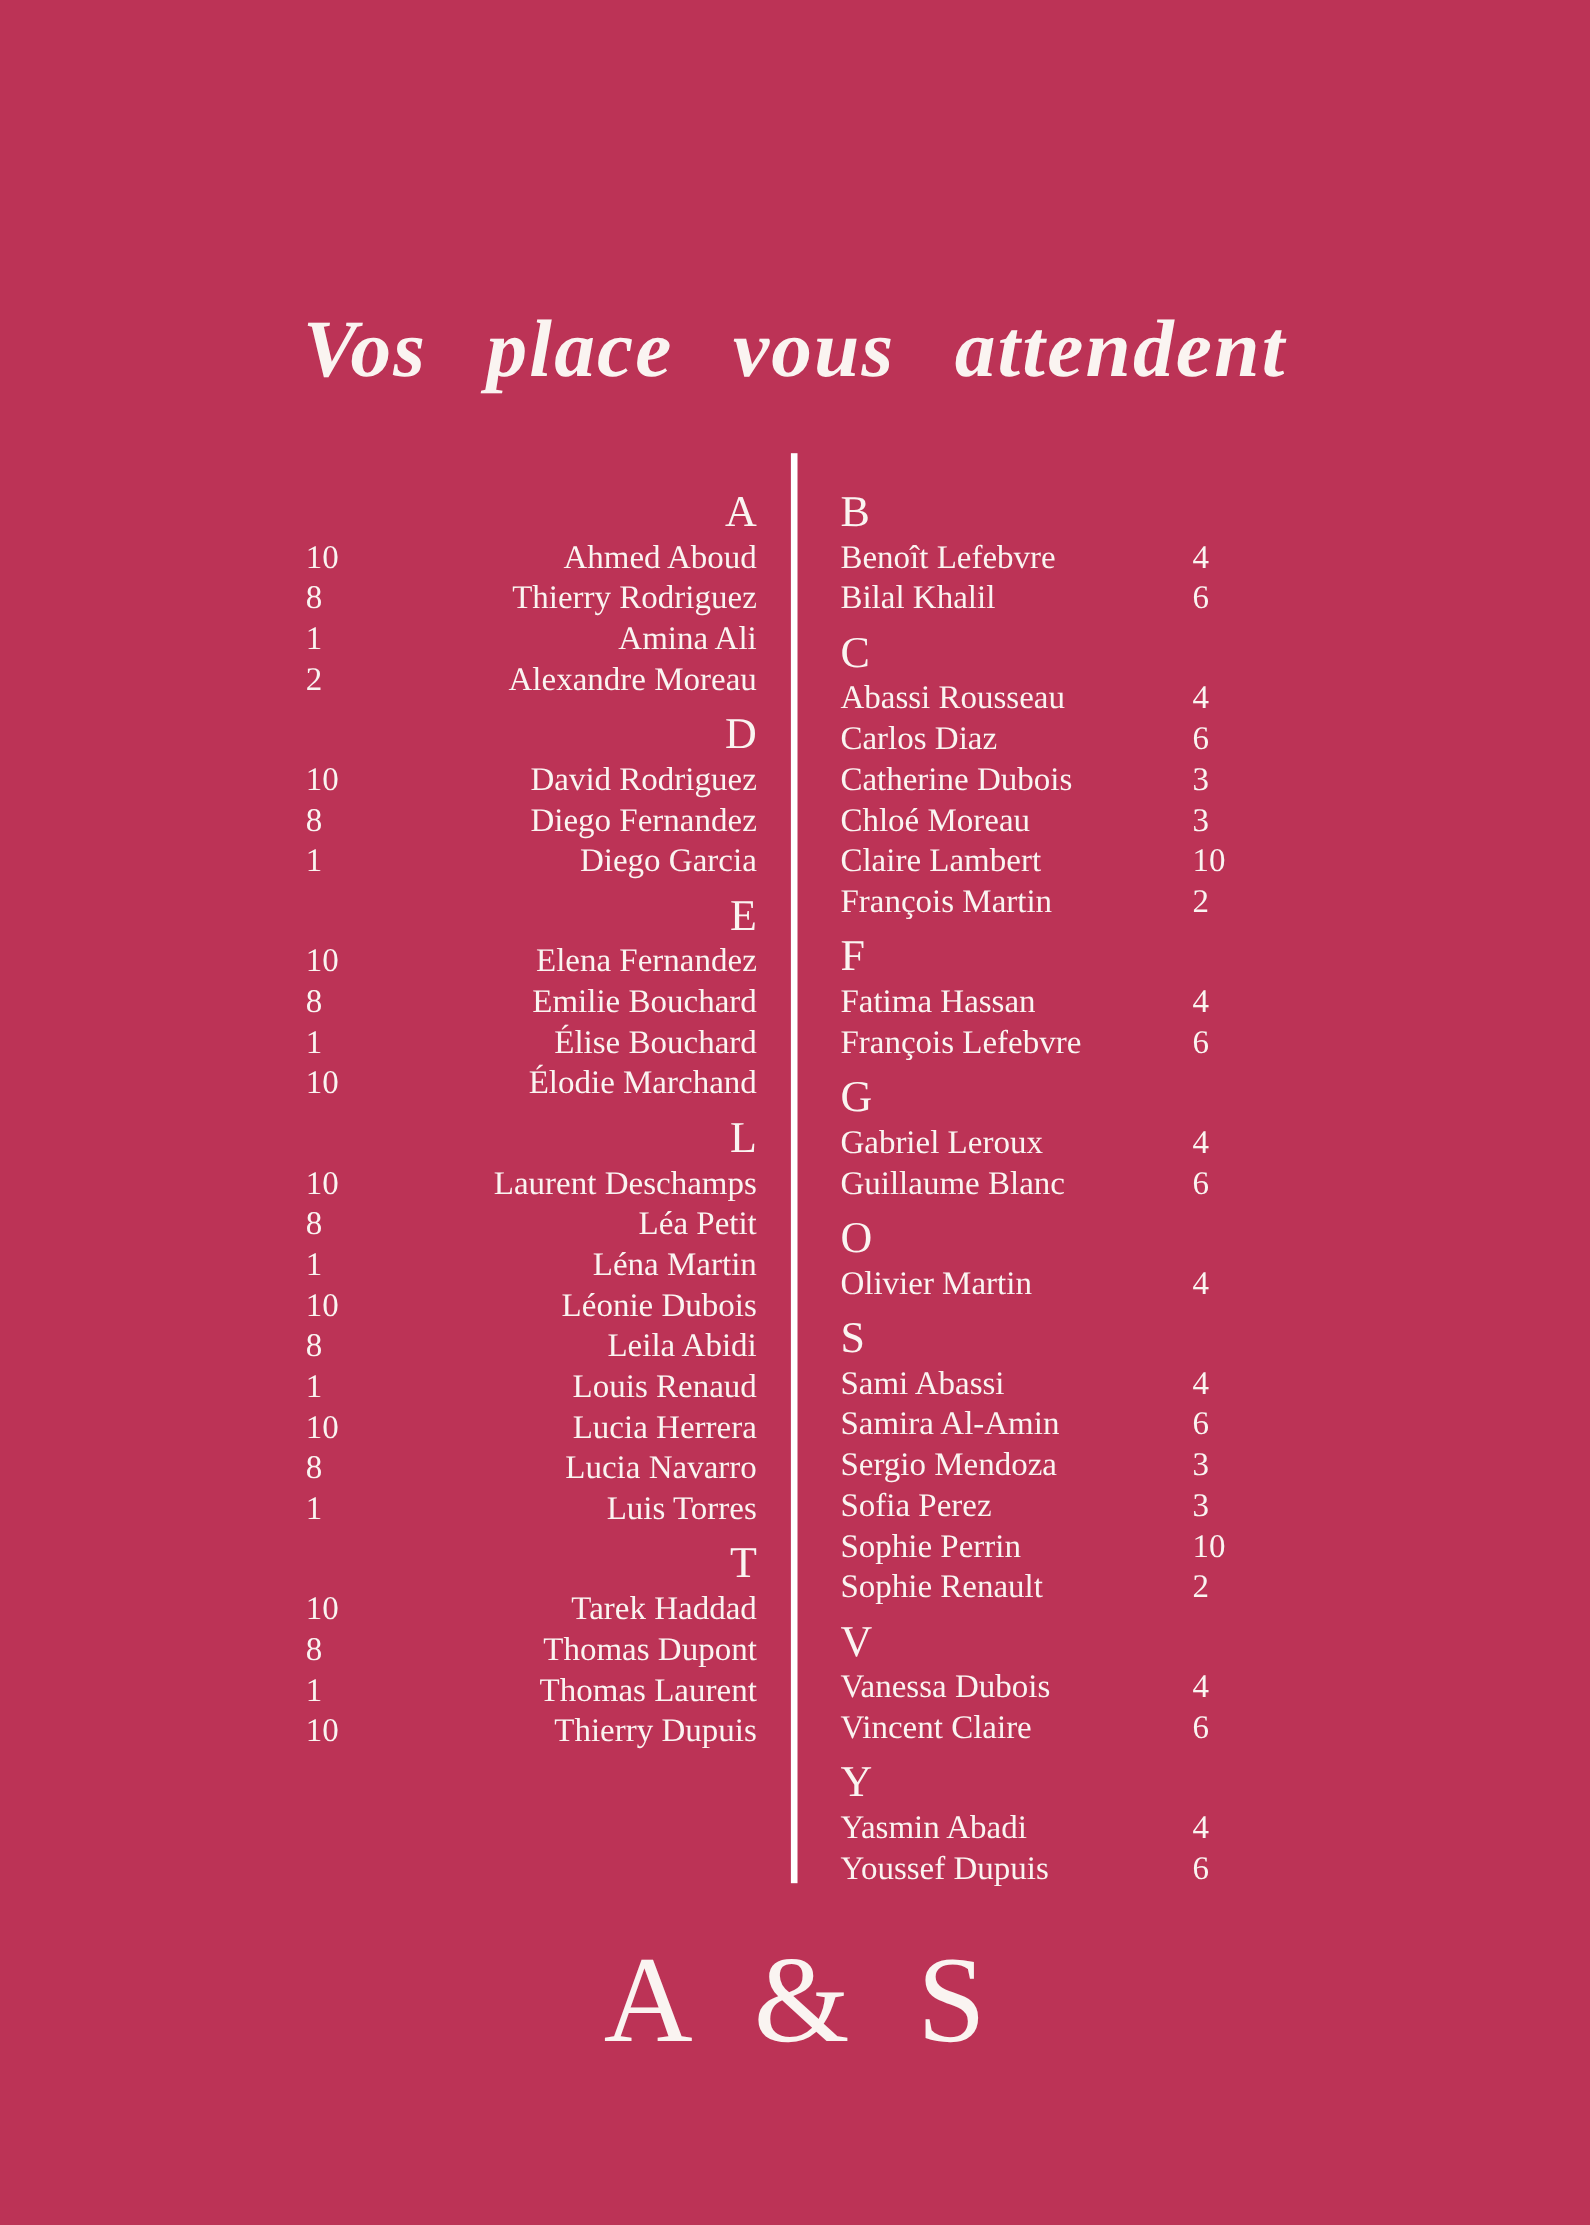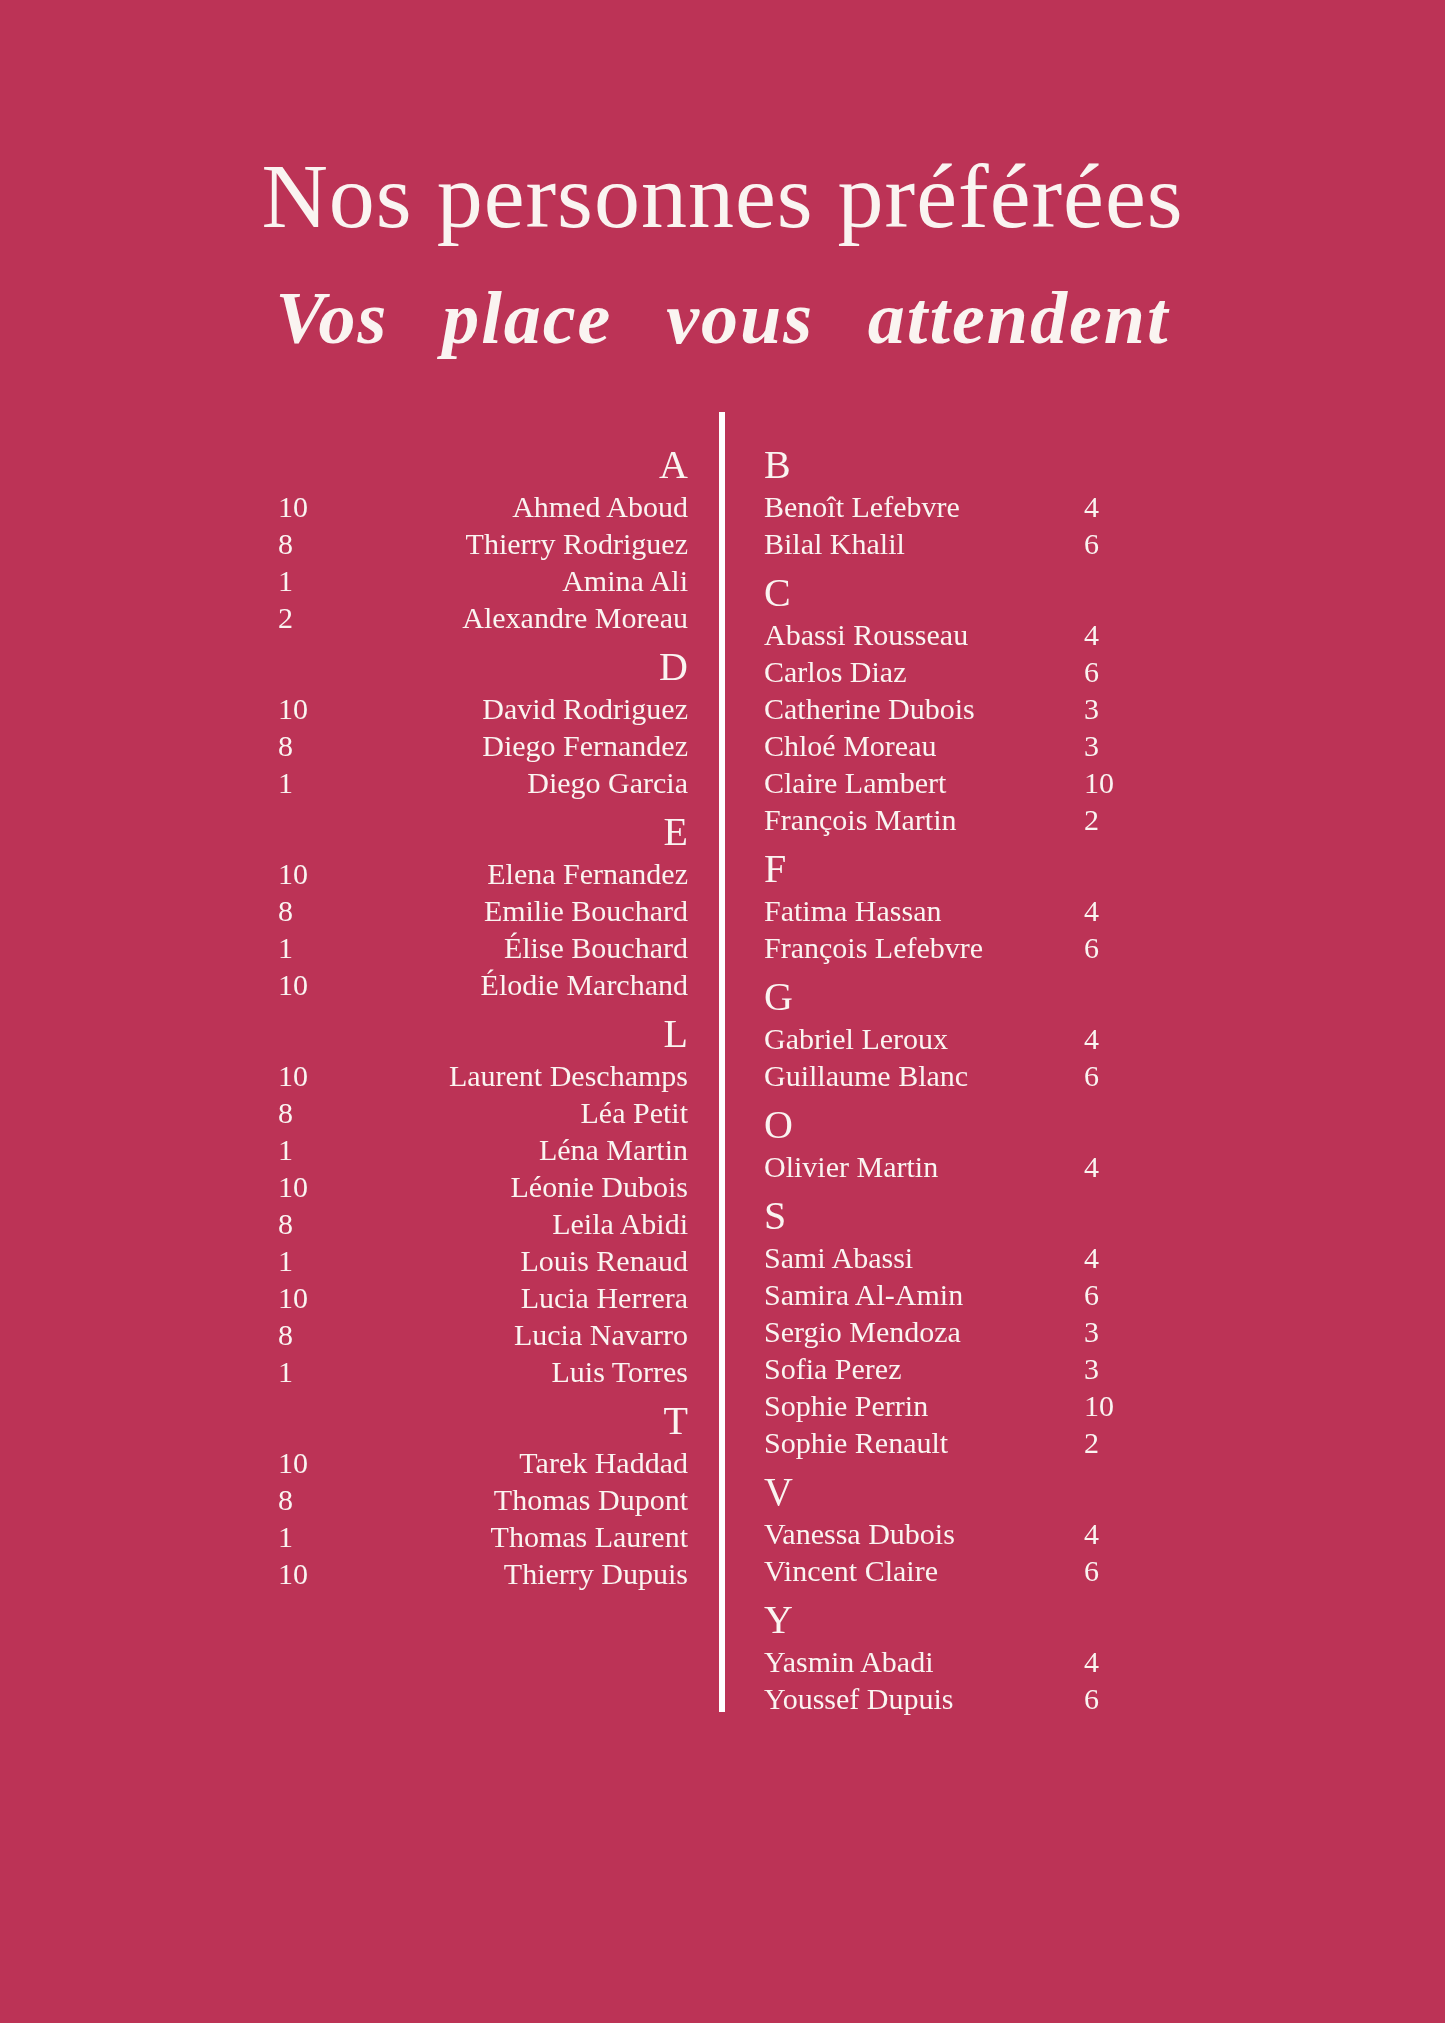--- a/index.html
+++ b/index.html
@@ -111,21 +111,20 @@
     font-weight: 400;
     word-spacing: 0.30em;
     color: var(--ink);
   }
 </style>
 </head>
 <body>
 
 <div class="page">
 
-  <h1 class="title">Nos personnes préférées</h1>
 
   <div class="subtitle">Vos place vous attendent</div>
 
   <div class="divider"></div>
 
   <div class="col col-left" id="col-left">
       <section class="section">
         <div class="letter">A</div>
         <div class="row"><span class="num">10</span><span class="guest">Ahmed Aboud</span></div>
         <div class="row"><span class="num">8</span><span class="guest">Thierry Rodriguez</span></div>
@@ -209,14 +208,15 @@
         <div class="row"><span class="num">4</span><span class="guest">Vanessa Dubois</span></div>
         <div class="row"><span class="num">6</span><span class="guest">Vincent Claire</span></div>
       </section>
       <section class="section">
         <div class="letter">Y</div>
         <div class="row"><span class="num">4</span><span class="guest">Yasmin Abadi</span></div>
         <div class="row"><span class="num">6</span><span class="guest">Youssef Dupuis</span></div>
       </section>
     </div>
 
+  <div class="monogram">A &amp; S</div>
 
 </div>
 
 </body></html>

